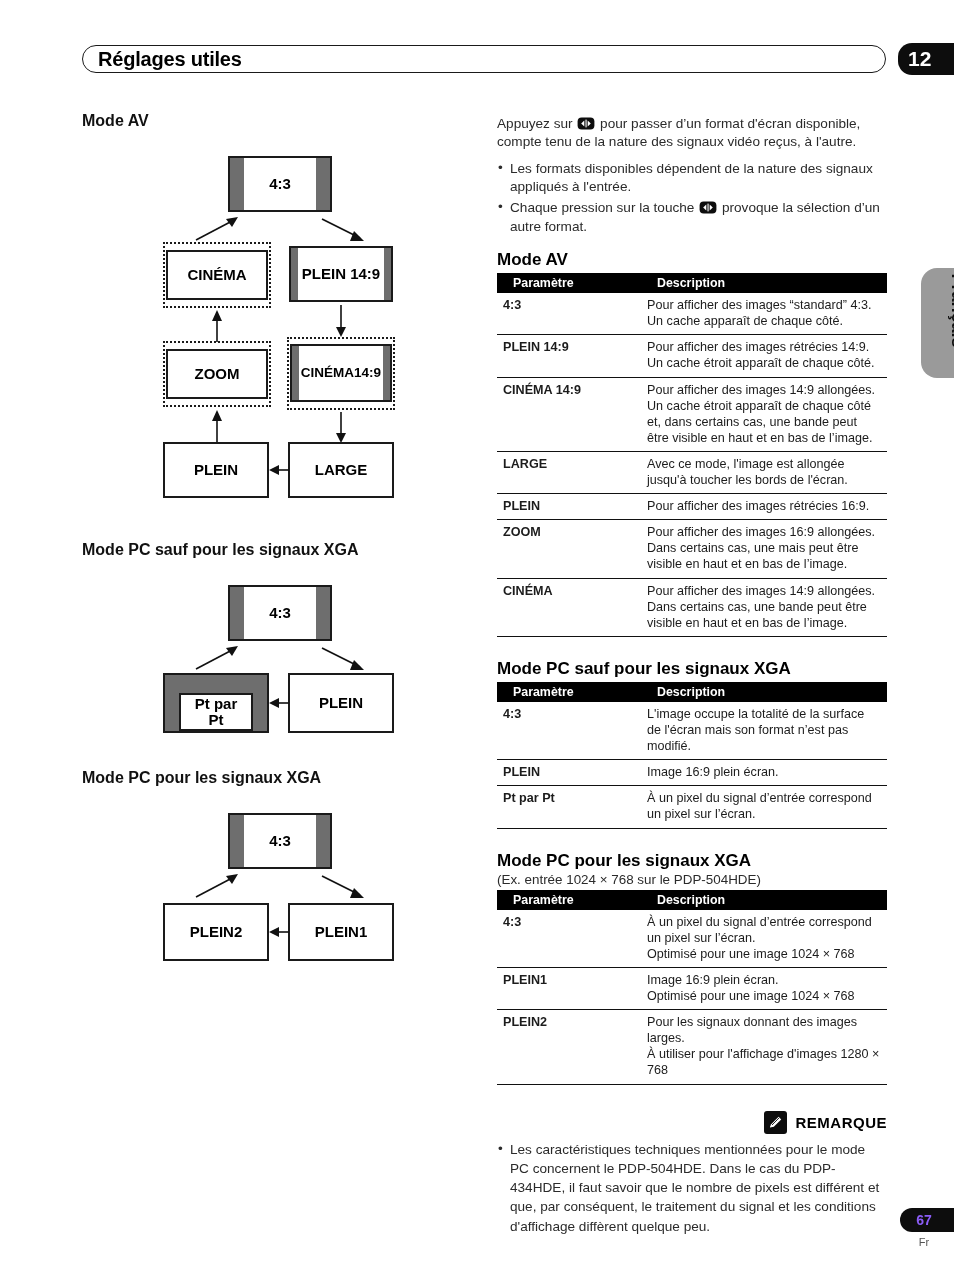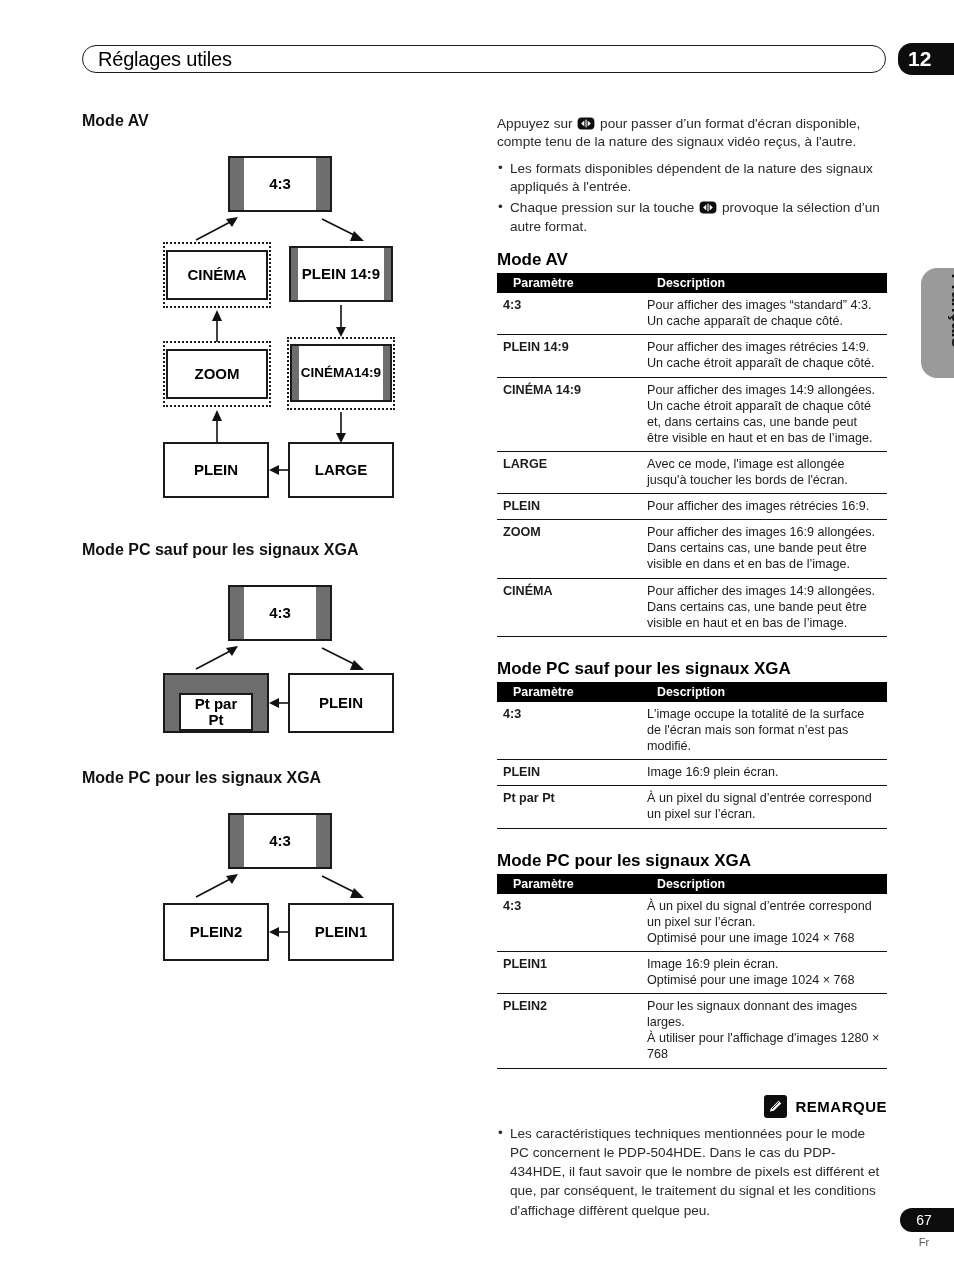--- a/index.html
+++ b/index.html
@@ -15,21 +15,21 @@
 
   
   .header{position:absolute;left:82px;top:45px;width:804px;height:28px;}
   .header-pill{
     position:absolute;left:0;top:0;width:804px;height:28px;
     border:1.5px solid #1a1a1a;border-radius:14px;box-sizing:border-box;
     background:#fff;
   }
   .header-title{
     position:absolute;left:16px;top:3px;
-    font-size:20px;font-weight:normal;letter-spacing:-0.2px;color:#000;
+    font-size:20px;font-weight:bold;letter-spacing:-0.2px;color:#000;
   }
   .chapter-badge{
     position:absolute;left:898px;top:43px;width:56px;height:32px;
     background:#0d0d0d;border-radius:14px 0 0 14px;
     color:#fff;font-size:21px;font-weight:bold;
     display:flex;align-items:center;justify-content:flex-start;
     padding-left:10px;box-sizing:border-box;
   }
 
   
@@ -141,21 +141,21 @@
     text-align:center;
     font-size:18px;font-weight:bold;color:#0d0d0d;
     transform:rotate(90deg);transform-origin:center center;
     white-space:nowrap;
   }
 
   
   .pagebadge{
     position:absolute;left:900px;top:1208px;width:54px;height:24px;
     background:#0d0d0d;border-radius:12px 0 0 12px;
-    color:#ffffff;font-size:14px;font-weight:normal;
+    color:#8b5cf6;font-size:14px;font-weight:bold;
     display:flex;align-items:center;justify-content:center;
     box-sizing:border-box;padding-right:6px;
   }
   .footlang{
     position:absolute;left:900px;top:1236px;width:48px;
     text-align:center;font-size:11px;color:#555;
   }
 </style>
 </head>
 <body>
@@ -386,21 +386,21 @@
         <tr>
           <td class="c1">LARGE</td>
           <td>Avec ce mode, l'image est allongée jusqu'à toucher les bords de l'écran.</td>
         </tr>
         <tr>
           <td class="c1">PLEIN</td>
           <td>Pour afficher des images rétrécies 16:9.</td>
         </tr>
         <tr>
           <td class="c1">ZOOM</td>
-          <td>Pour afficher des images 16:9 allongées. Dans certains cas, une bande peut être visible en dans et en bas de l’image.</td>
+          <td>Pour afficher des images 16:9 allongées. Dans certains cas, une mais peut être visible en haut et en bas de l’image.</td>
         </tr>
         <tr>
           <td class="c1">CINÉMA</td>
           <td>Pour afficher des images 14:9 allongées. Dans certains cas, une bande peut être visible en haut et en bas de l’image.</td>
         </tr>
       </tbody>
     </table>
 
     <div class="h-sec" style="margin-top:22px;">Mode PC sauf pour les signaux XGA</div>
     <table class="spec">
@@ -420,20 +420,21 @@
           <td>Image 16:9 plein écran.</td>
         </tr>
         <tr>
           <td class="c1">Pt par Pt</td>
           <td>À un pixel du signal d’entrée correspond un pixel sur l’écran.</td>
         </tr>
       </tbody>
     </table>
 
     <div class="h-sec" style="margin-top:22px;">Mode PC pour les signaux XGA</div>
+    <div class="sub-note">(Ex. entrée 1024 × 768 sur le PDP-504HDE)</div>
     <table class="spec">
       <thead>
         <tr>
           <th class="c1">Paramètre</th>
           <th>Description</th>
         </tr>
       </thead>
       <tbody>
         <tr>
           <td class="c1">4:3</td>

